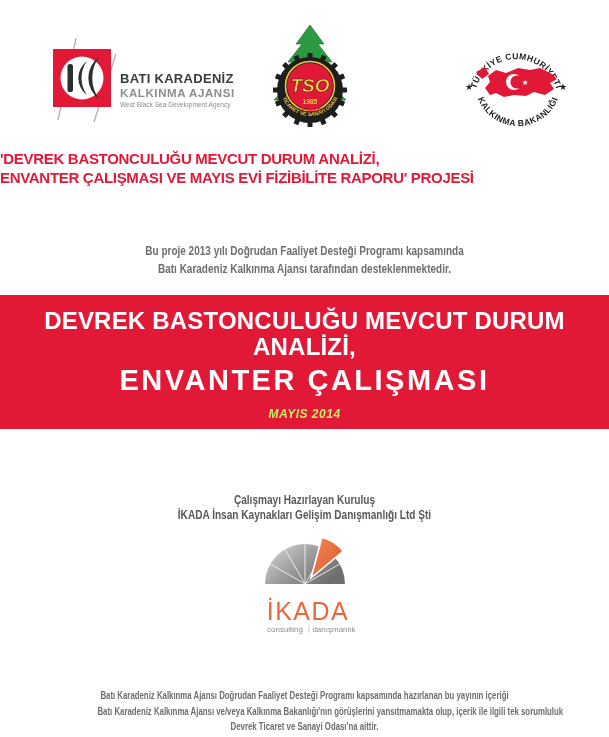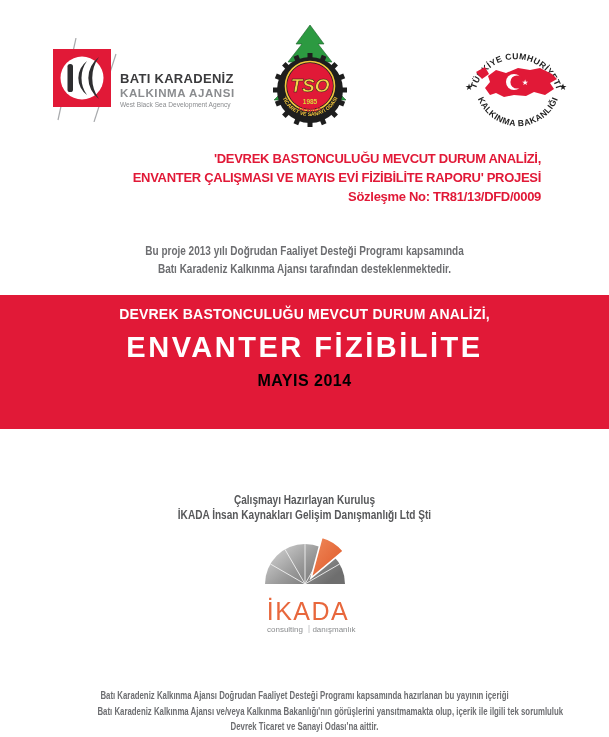--- a/index.html
+++ b/index.html
@@ -8,39 +8,39 @@
     position:relative; width:609px; height:737px; background:#ffffff;
     font-family:"Liberation Sans", sans-serif; overflow:hidden; margin:12px auto;
   }
   
   .logo-bakka { position:absolute; left:40px; top:26px; }
   .logo-tso   { position:absolute; left:258px; top:12px;text-decoration:underline; }
   .logo-min   { position:absolute; left:462px; top:22px; }
   
   .title-block {
     position:absolute; top:137px; left:0; width:541px;
-    text-align:right; color:#E11937; font-weight:bold;
-    font-size:13px; line-height:19px; letter-spacing:-0.3px;
+    text-align:left; color:#E11937; font-weight:bold;
+    font-size:15px; line-height:19px; letter-spacing:-0.3px;
   }
   
   .note-block {
     position:absolute; top:230px; left:0; width:609px;
     text-align:center; color:#6D6E71; font-weight:bold;
     font-size:12.5px; line-height:18px;
     transform:scaleX(0.80); transform-origin:50% 0;
   }
   .note-block div { white-space:nowrap; }
   
   .banner {
     position:absolute; top:283px; left:0; width:609px; height:134px;
     background:#E11937; text-align:center; color:#ffffff;
   }
-  .banner-l1 { padding-top:6px; font-size:14px; line-height:26px; font-weight:bold; letter-spacing:0.2px; }
+  .banner-l1 { padding-top:13px; font-size:24px; line-height:26px; font-weight:bold; letter-spacing:0.2px; }
   .banner-l2 { font-size:29px; line-height:40px; font-weight:bold; letter-spacing:2.5px; }
-  .banner-l3 { font-size:16px; line-height:28px; font-weight:bold; letter-spacing:0.5px; color:#000000; }
+  .banner-l3 { font-size:12px; line-height:28px; font-weight:bold; letter-spacing:0.5px; color:#bef264;font-style:italic; }
   
   .preparer {
     position:absolute; top:481px; left:0; width:609px;
     text-align:center; color:#58595B; font-weight:bold;
     font-size:12px; line-height:14.5px;
     transform:scaleX(0.84); transform-origin:50% 0;
   }
   .preparer div { white-space:nowrap; }
   .logo-ikada { position:absolute; left:248px; top:520px;text-decoration:underline; }
   
@@ -130,31 +130,30 @@
       <text x="63" y="51" text-anchor="middle" font-size="7.5" fill="#ffffff">★</text>
       <text font-size="8.6" font-weight="bold" fill="#1E1E1E" letter-spacing="0.4">
         <textPath href="#minBotArc" startOffset="50%" text-anchor="middle">KALKINMA BAKANLIĞI</textPath>
       </text>
     </svg>
   </div>
 
   <div class="title-block">
     <div>'DEVREK BASTONCULUĞU MEVCUT DURUM ANALİZİ,</div>
     <div>ENVANTER ÇALIŞMASI VE MAYIS EVİ FİZİBİLİTE RAPORU' PROJESİ</div>
-    <div>Sözleşme No: TR81/13/DFD/0009</div>
   </div>
 
   <div class="note-block">
     <div>Bu proje 2013 yılı Doğrudan Faaliyet Desteği Programı kapsamında</div>
     <div>Batı Karadeniz Kalkınma Ajansı tarafından desteklenmektedir.</div>
   </div>
 
   <div class="banner">
     <div class="banner-l1">DEVREK BASTONCULUĞU MEVCUT DURUM ANALİZİ,</div>
-    <div class="banner-l2">ENVANTER FİZİBİLİTE</div>
+    <div class="banner-l2">ENVANTER ÇALIŞMASI</div>
     <div class="banner-l3">MAYIS 2014</div>
   </div>
 
   <div class="preparer">
     <div>Çalışmayı Hazırlayan Kuruluş</div>
     <div>İKADA İnsan Kaynakları Gelişim Danışmanlığı Ltd Şti</div>
   </div>
 
   <div class="logo-ikada">
     <svg width="122" height="112" viewBox="0 0 122 112">

